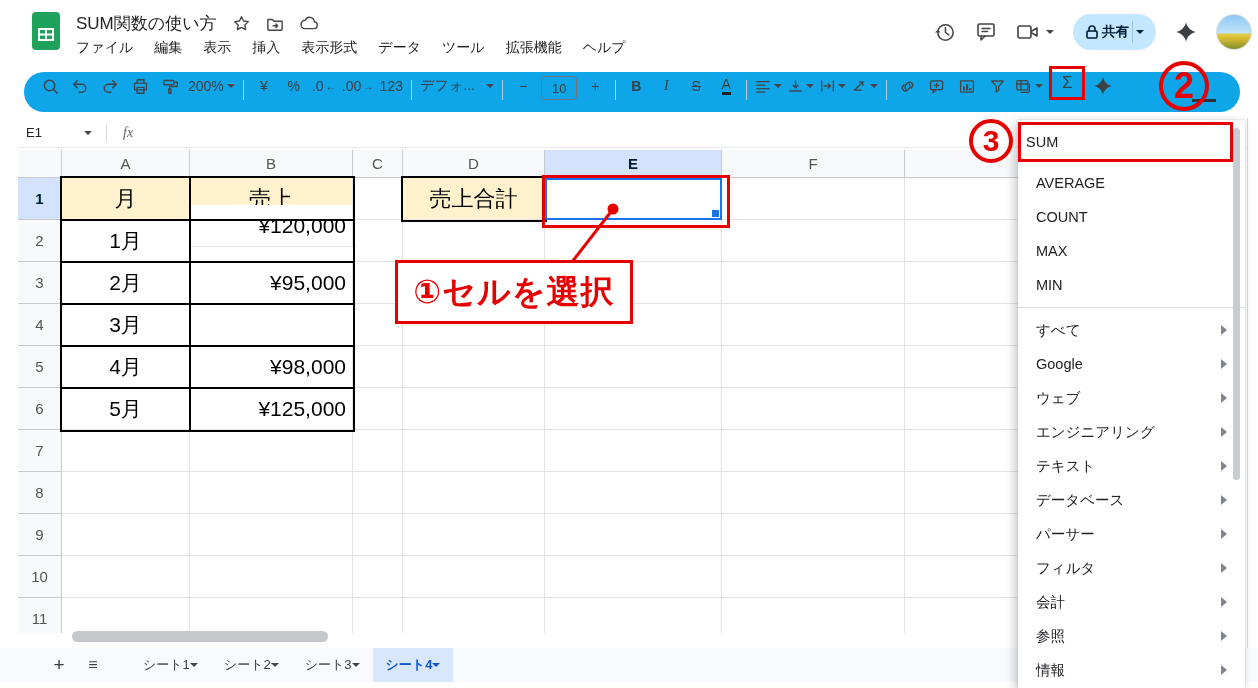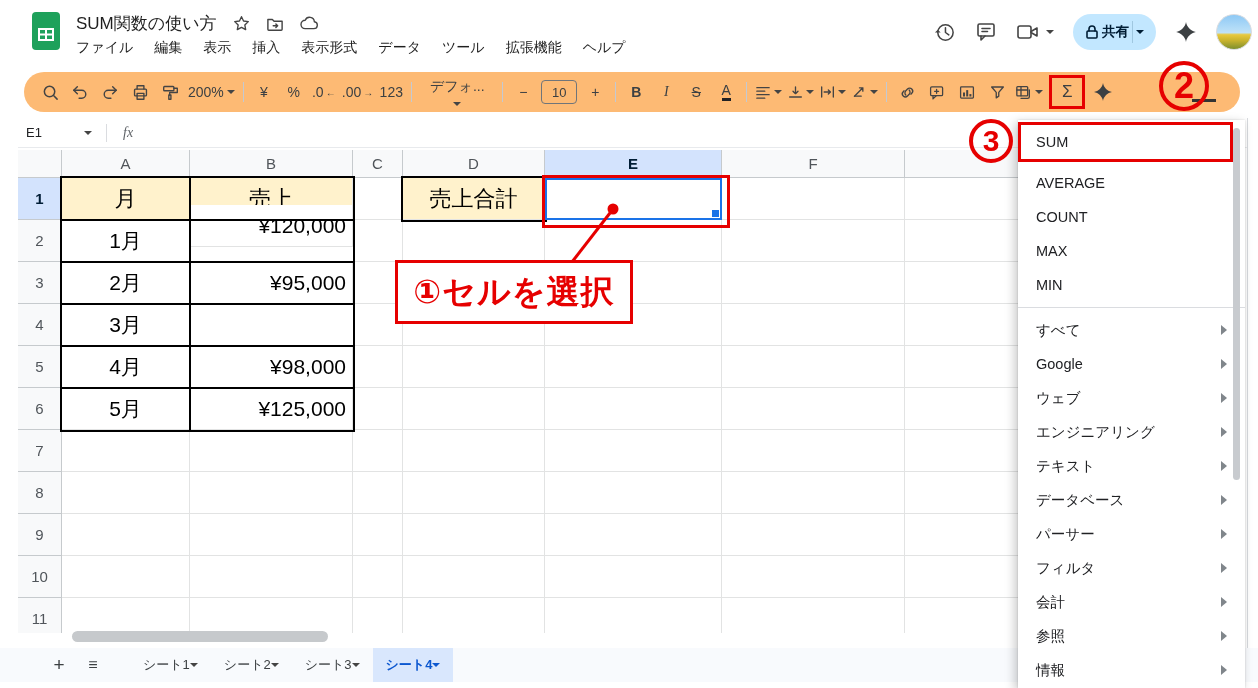--- a/index.html
+++ b/index.html
@@ -17,22 +17,22 @@
   .top-right{position:absolute;right:0;top:6px;display:flex;align-items:center;gap:19px;}
   .share-pill{display:flex;align-items:center;gap:3px;background:#c2e7ff;border-radius:18px;height:36px;padding:0 12px;color:#001d35;}
   .share-pill .lbl{font-size:13.5px;font-weight:bold;}
   .pill-sep{width:1px;height:22px;background:#9fc7e0;}
   .avatar{width:34px;height:34px;border-radius:50%;
     background:linear-gradient(180deg,#8ec9f5 0%,#bfe2f8 52%,#e8c93e 58%,#c9b32e 75%,#7d8f2e 100%);
     border:1px solid #dadce0;}
   .caret{width:0;height:0;border-left:4px solid transparent;border-right:4px solid transparent;border-top:4px solid #444;}
   .caret.blue{border-top-color:#0b57d0;}
   
-  .toolbar{position:absolute;left:24px;top:72px;width:1216px;height:40px;background:#fdba74;border-radius:20px;
-    display:flex;align-items:center;gap:6px;padding:0 14px;box-sizing:border-box;font-size:14px;color:#3c4043;}
+  .toolbar{position:absolute;left:24px;top:72px;width:1216px;height:40px;background:#0ea5e9;border-radius:20px;
+    display:flex;align-items:flex-end;gap:6px;padding:12px 14px;box-sizing:border-box;font-size:14px;color:#3c4043;}
   .tbtn{min-width:24px;height:28px;display:flex;align-items:center;justify-content:center;gap:3px;border-radius:4px;white-space:nowrap;}
   .tb-div{width:1px;height:20px;background:#c4c9d2;margin:0 2px;}
   .fs-box{border:1px solid #70757a;border-radius:4px;width:34px;height:22px;display:flex;align-items:center;justify-content:center;font-size:13px;background:transparent;}
   .b{font-weight:bold;} .i{font-style:italic;font-family:"Liberation Serif",serif;} .s{text-decoration:line-through;}
   .a-ul{display:inline-block;border-bottom:3px solid #202124;line-height:15px;}
   .sigma-btn{border:3px solid #e60000;width:36px;height:34px;display:flex;align-items:center;justify-content:center;font-size:17px;box-sizing:border-box;background:transparent;}
   .mini-arrow{font-size:10px;margin-left:-1px;}
   .hid-line{position:absolute;left:1192px;top:99px;width:24px;height:3px;background:#333;}
   
   .fbar{position:absolute;left:18px;top:118px;width:1230px;height:30px;display:flex;align-items:center;border-bottom:1px solid #e8eaed;box-sizing:border-box;}
@@ -57,21 +57,21 @@
     display:flex;align-items:center;justify-content:center;font-size:33px;font-weight:bold;color:#e60000;letter-spacing:1px;z-index:8;box-sizing:border-box;}
   .numcircle{position:absolute;border:4px solid #e60000;border-radius:50%;color:#e60000;font-weight:bold;
     display:flex;align-items:center;justify-content:center;background:transparent;z-index:12;box-sizing:border-box;}
   #step2{left:1159px;top:61px;width:50px;height:50px;font-size:36px;}
   #step3{left:969px;top:119px;width:44px;height:44px;font-size:30px;}
   #ann-svg{position:absolute;left:0;top:0;z-index:7;pointer-events:none;}
   
   #fn-menu{position:absolute;left:1018px;top:120px;width:227px;height:568px;background:#fff;z-index:10;
     box-shadow:-3px 3px 10px rgba(0,0,0,.22), 0 0 2px rgba(0,0,0,.15);padding-top:2px;box-sizing:border-box;}
   .fn-item{height:34px;display:flex;align-items:center;justify-content:space-between;padding:0 18px;font-size:14.5px;color:#202124;}
-  .fn-item.sum{height:40px;border:3px solid #e60000;margin:0 12px 4px 0;padding-left:15px;box-sizing:border-box;}
+  .fn-item.sum{height:40px;border:3px solid #e60000;margin:0 12px 4px 0;padding-left:5px;box-sizing:border-box;}
   .fn-div{height:1px;background:#dadce0;margin:5px 0;}
   .subarrow{width:0;height:0;border-top:5px solid transparent;border-bottom:5px solid transparent;border-left:6px solid #80868b;}
   #fn-scroll{position:absolute;right:5px;top:8px;width:7px;height:352px;border-radius:4px;background:#c8cbcf;}
   
   .hscroll{position:absolute;left:72px;top:631px;width:256px;height:11px;border-radius:6px;background:#c6c9cc;}
   .sheetbar{position:absolute;left:0;top:648px;width:1258px;height:34px;background:#f8fafd;display:flex;align-items:center;padding-left:44px;box-sizing:border-box;gap:4px;font-size:13px;color:#444;}
   .sb-btn{width:30px;height:34px;display:flex;align-items:center;justify-content:center;font-size:19px;color:#3c4043;}
   .tab{height:34px;display:flex;align-items:center;padding:0 13px;color:#3c4043;}
   .tab.active{background:#d9e7fd;color:#0b57d0;font-weight:bold;}
   .vline-right{position:absolute;left:1247px;top:118px;width:1px;height:530px;background:#d6d9dd;z-index:1;}
@@ -205,21 +205,21 @@
     <span class="tbtn">
         <span>.0</span>
         <span class="mini-arrow">←</span>
       </span>
     <span class="tbtn">
         <span>.00</span>
         <span class="mini-arrow">→</span>
       </span>
     <span class="tbtn">123</span>
     <span class="tb-div"></span>
-    <span class="tbtn" style="width:74px;justify-content:space-between;flex-direction:column;">
+    <span class="tbtn" style="width:74px;justify-content:space-between;">
         <span>デフォ...</span>
         <span class="caret"></span>
       </span>
     <span class="tb-div"></span>
     <span class="tbtn">−</span>
     <span class="fs-box">10</span>
     <span class="tbtn">+</span>
     <span class="tb-div"></span>
     <span class="tbtn b">B</span>
     <span class="tbtn i">I</span>

